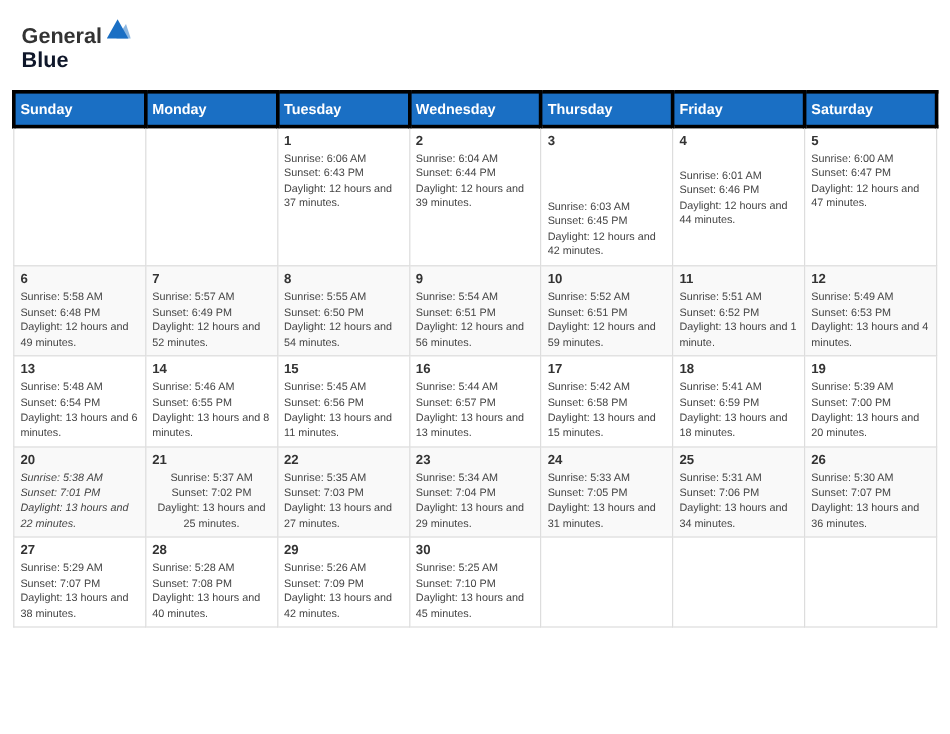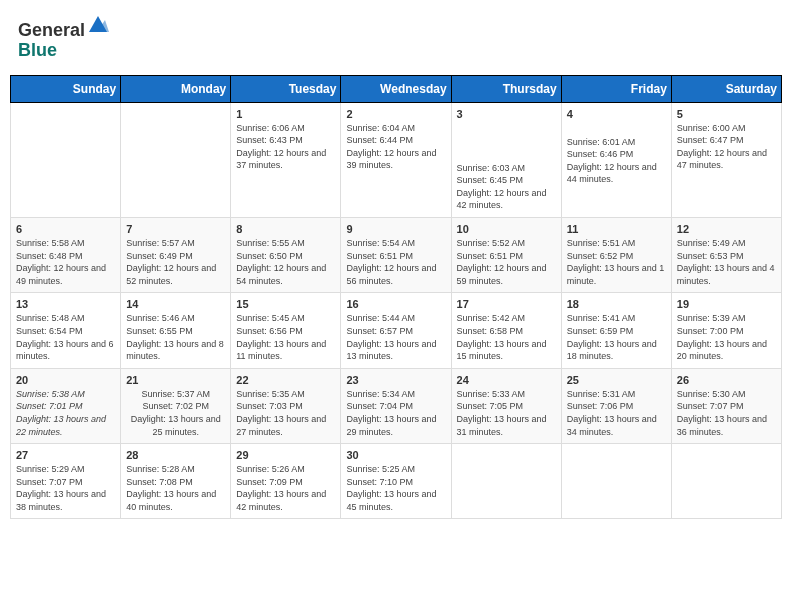--- a/index.html
+++ b/index.html
@@ -20,21 +20,21 @@
     .logo {
       display: flex;
       align-items: center;
     }
     .logo-text {
       font-size: 18px;
       font-weight: bold;
       line-height: 1.1;
     }
     .logo-general { color: #333; }
-    .logo-blue { color: #0f766e; }
+    .logo-blue { color: #0f172a; }
     .logo-icon {
       width: 22px;
       height: 22px;
       margin-left: 2px;
       margin-top: -2px;
     }
     .title-block {
       text-align: right;
     }
     .month-title {
@@ -51,22 +51,22 @@
       width: 100%;
       border-collapse: collapse;
       border: 1px solid #ccc;
     }
     .calendar thead tr th {
       background-color: #1a6fc4;
       color: #fff;
       font-size: 12px;
       font-weight: bold;
       padding: 6px 4px;
-      text-align: right;
-      border: 1px solid #000000;
+      text-align: left;
+      border: 3px solid #000000;
     }
     .calendar tbody tr td {
       vertical-align: top;
       padding: 5px 5px;
       border: 1px solid #ddd;
       font-size: 9.5px;
       color: #333;
       width: 14.28%;
       min-height: 80px;
       background: #fff;

